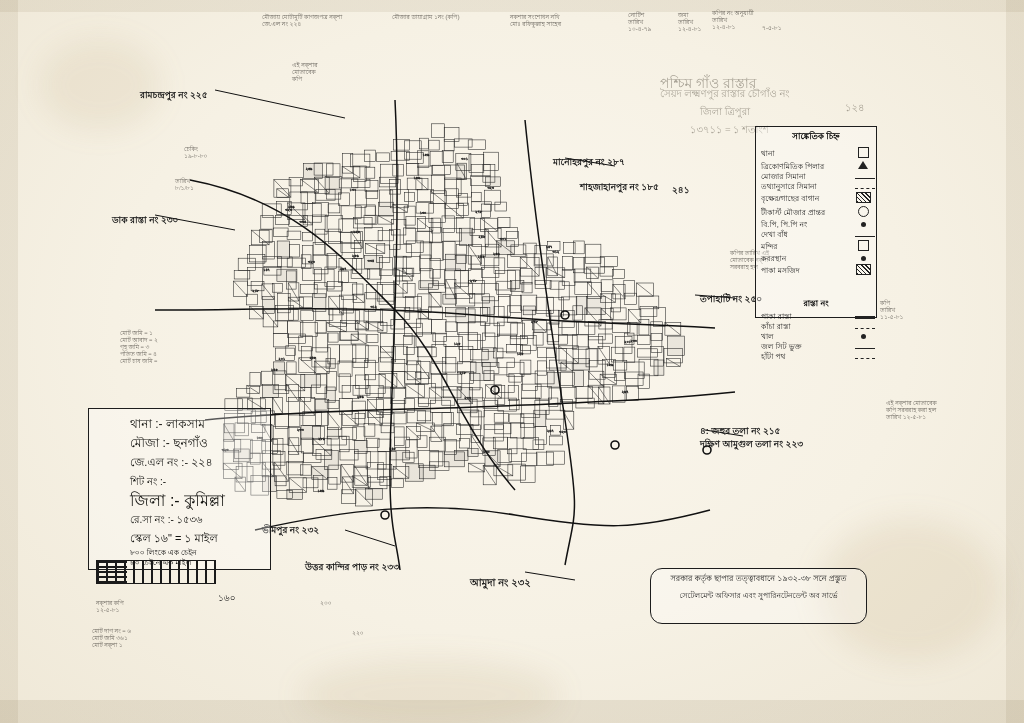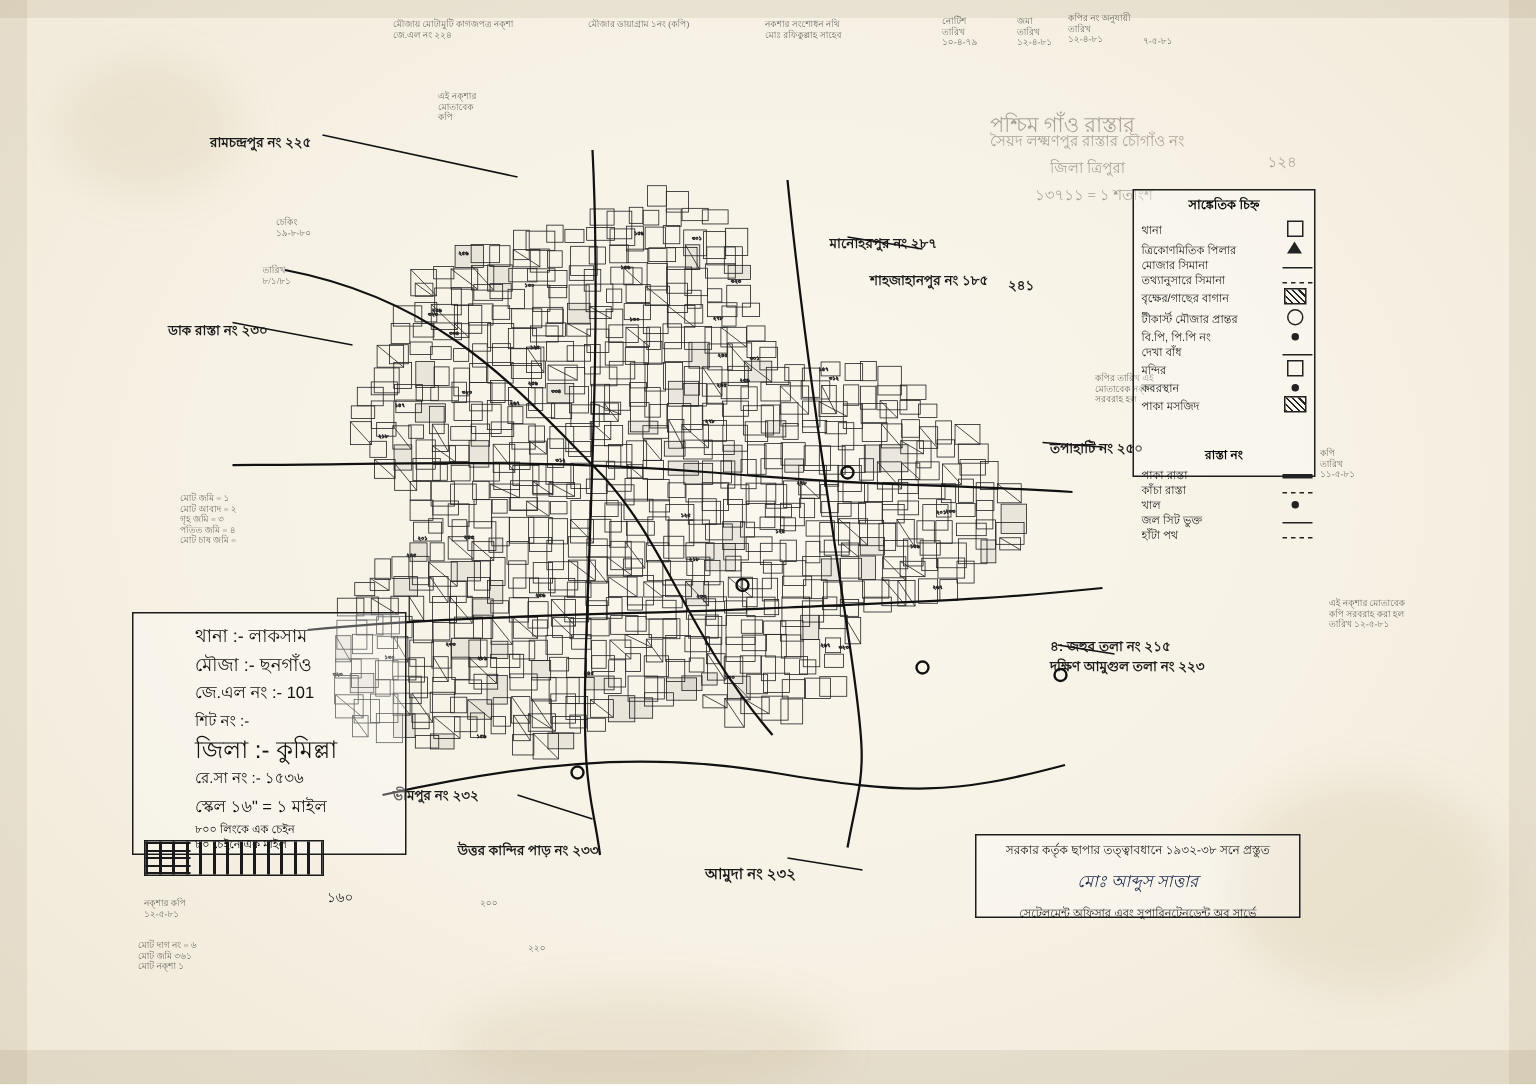--- a/index.html
+++ b/index.html
@@ -52,21 +52,21 @@
   .tb-big{font-size:16px;}
   .tb-small{font-size:7.5px;line-height:10px;}
 
   
   #scalebar{position:absolute;left:96px;top:560px;width:118px;height:22px;border:1px solid #1a1a1a;
             background:repeating-linear-gradient(90deg,#1a1a1a 0 2px,transparent 2px 9px);}
   #scalebar .half{position:absolute;left:0;top:0;width:30px;height:100%;
             background:repeating-linear-gradient(0deg,#1a1a1a 0 1.5px,transparent 1.5px 5px);}
 
   
-  #signblock{left:650px;top:556px;width:215px;height:54px;}
+  #signblock{left:650px;top:568px;width:215px;height:54px;border-radius:12px;}
   .sig{font-family:"Liberation Serif",serif;font-style:italic;}
 
   
   .hand{position:absolute;color:#3a3630;font-family:"Liberation Serif",serif;font-size:6px;line-height:7px;
         white-space:pre-line;opacity:.72;}
 
   
   .stamp{position:absolute;color:#4a4336;opacity:.45;font-family:"Liberation Serif",serif;}
 </style>
 </head>
@@ -1091,21 +1091,21 @@
       <div class="tb-row">
         <span>থানা :-</span>
         <span>লাকসাম</span>
       </div>
       <div class="tb-row">
         <span>মৌজা :-</span>
         <span>ছনগাঁও</span>
       </div>
       <div class="tb-row" style="font-size:11px;">
         <span>জে.এল নং :-</span>
-        <span>101</span>
+        <span>২২৪</span>
       </div>
       <div class="tb-row" style="font-size:10px;">
         <span>শিট নং :-</span>
         <span></span>
       </div>
       <div class="tb-row tb-big">
         <span>জিলা :-</span>
         <span>কুমিল্লা</span>
       </div>
       <div class="tb-row" style="font-size:10px;">
@@ -1118,17 +1118,16 @@
     </div>
   </div>
 
   <div id="scalebar">
       <div class="half"></div>
     </div>
   <div class="lbl" style="left:218px;top:591px;font-size:9px;">১৬০</div>
 
   <div class="box" id="signblock" style="position:absolute;">
     <div style="text-align:center;font-size:8px;padding-top:3px;color:#1a1a1a;">সরকার কর্তৃক ছাপার তত্ত্বাবধানে ১৯৩২-৩৮ সনে প্রস্তুত</div>
-    <div class="sig" style="text-align:center;font-size:11px;padding-top:6px;color:#1c2a4a;">মোঃ আব্দুস সাত্তার</div>
     <div style="text-align:center;font-size:7.5px;padding-top:5px;color:#1a1a1a;">সেটেলমেন্ট অফিসার এবং সুপারিনটেনডেন্ট অব সার্ভে</div>
   </div>
 
 </div>
 
 </body></html>

